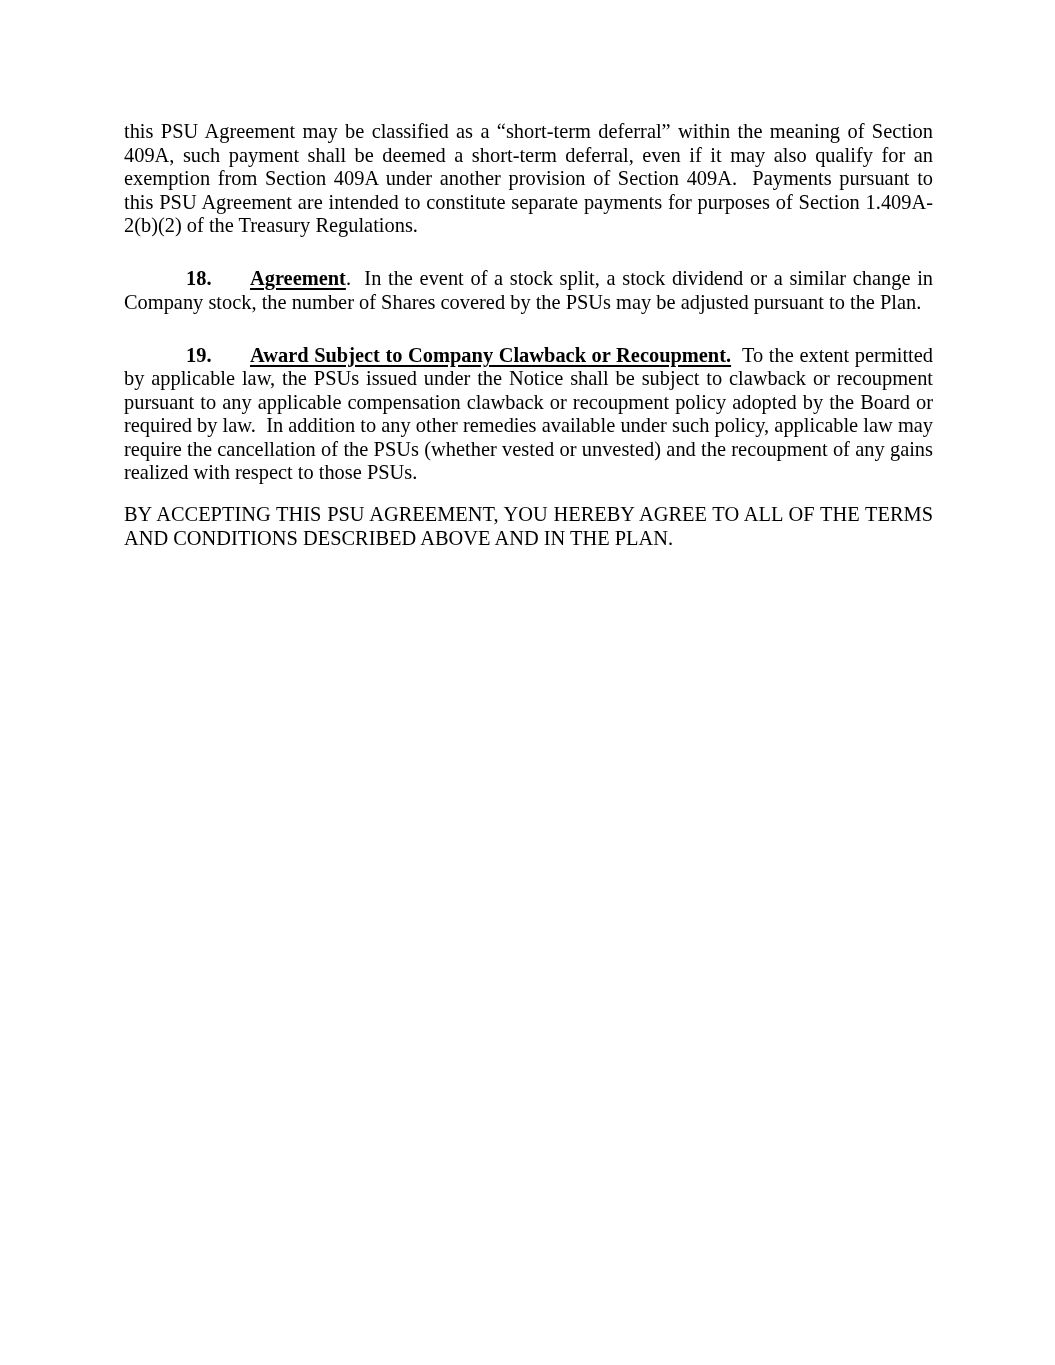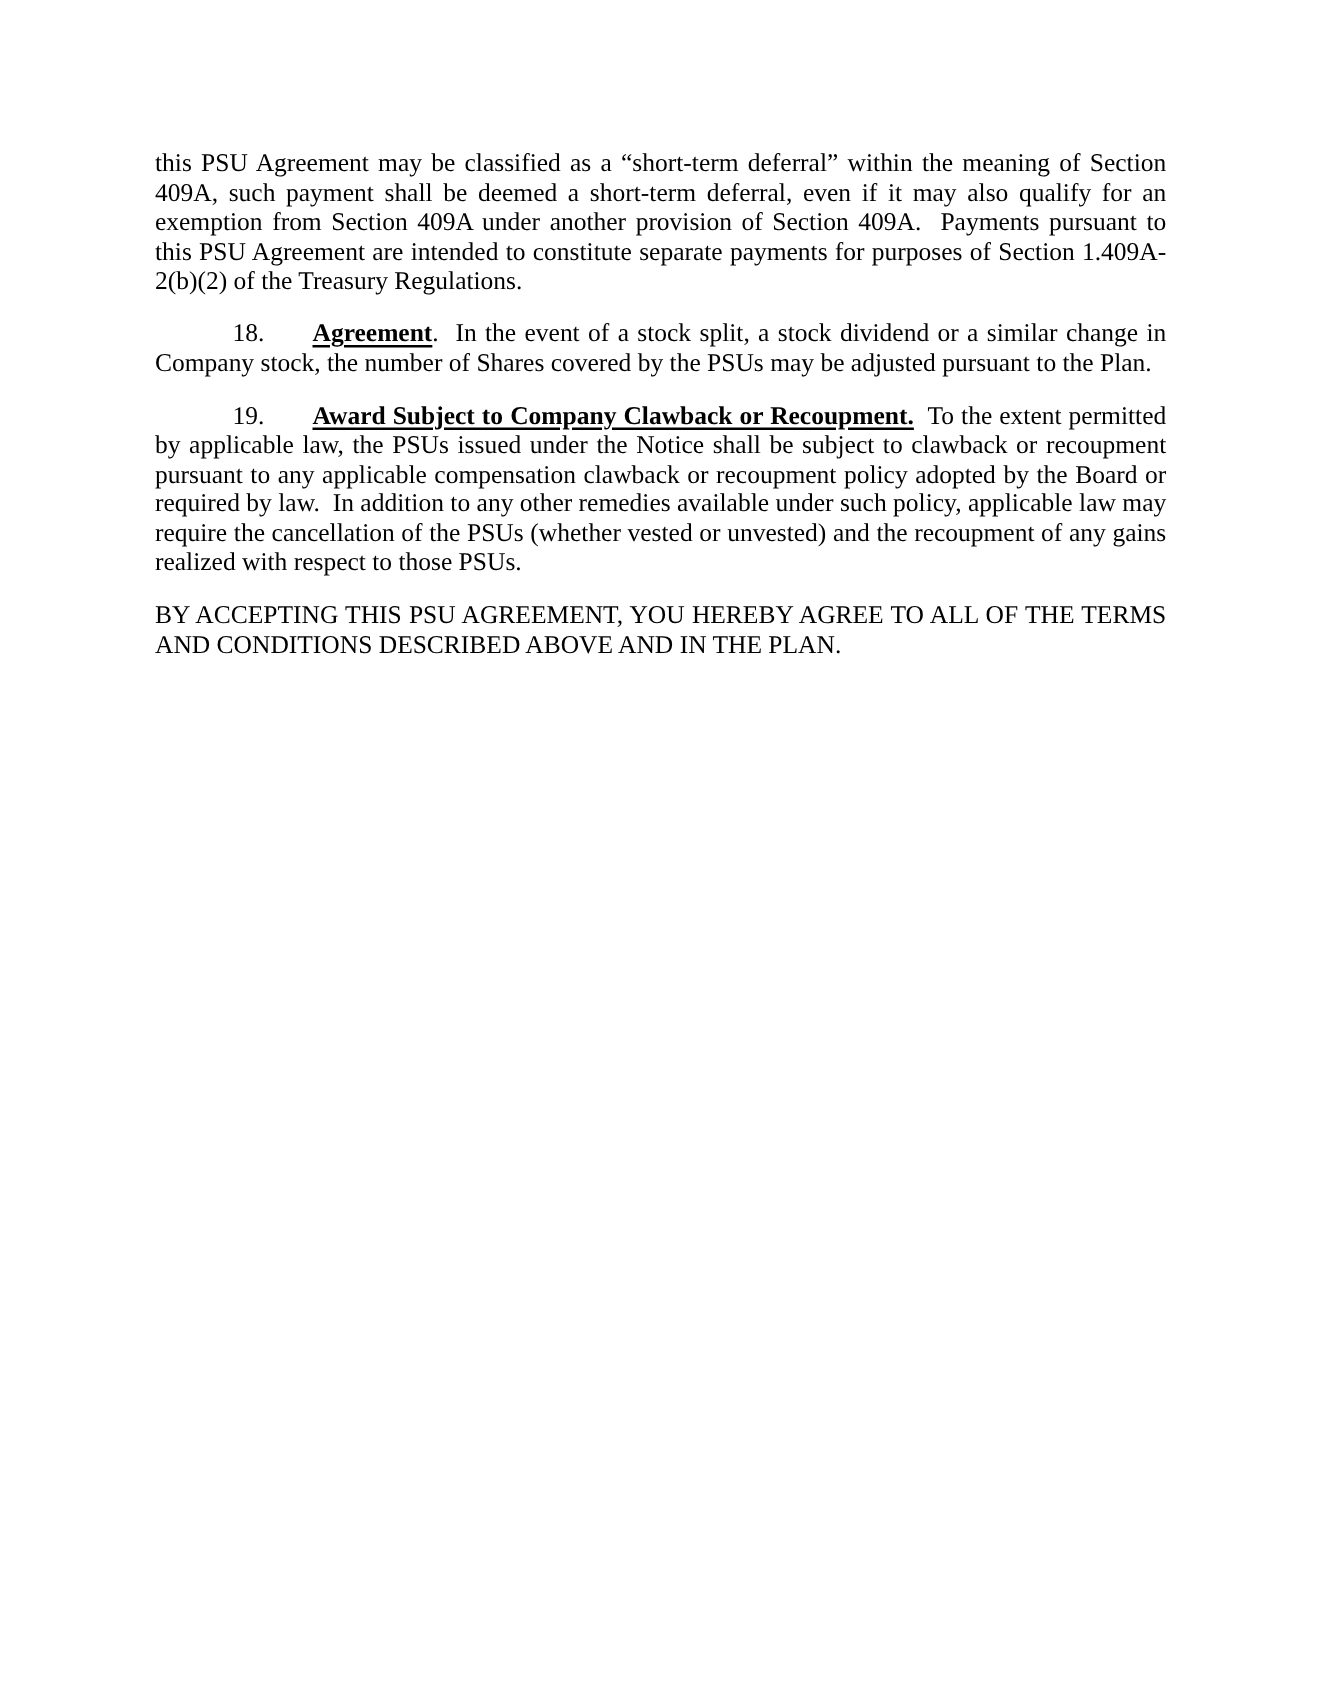--- a/index.html
+++ b/index.html
@@ -26,22 +26,23 @@
     white-space: pre-wrap;
   }
   .para:last-child {
     margin-bottom: 16px;
   }
   .num {
     display: inline-block;
     width: 126px;
     padding-left: 62px;
     box-sizing: border-box;
-    font-weight: normal;
+    font-weight: bold;
     white-space: nowrap;
+    margin-top: 11px;
   }
   .heading {
     font-weight: bold;
     text-decoration: underline;
     text-decoration-thickness: 1.5px;
     text-underline-offset: 3px;
   }
 </style>
 </head>
 <body>

